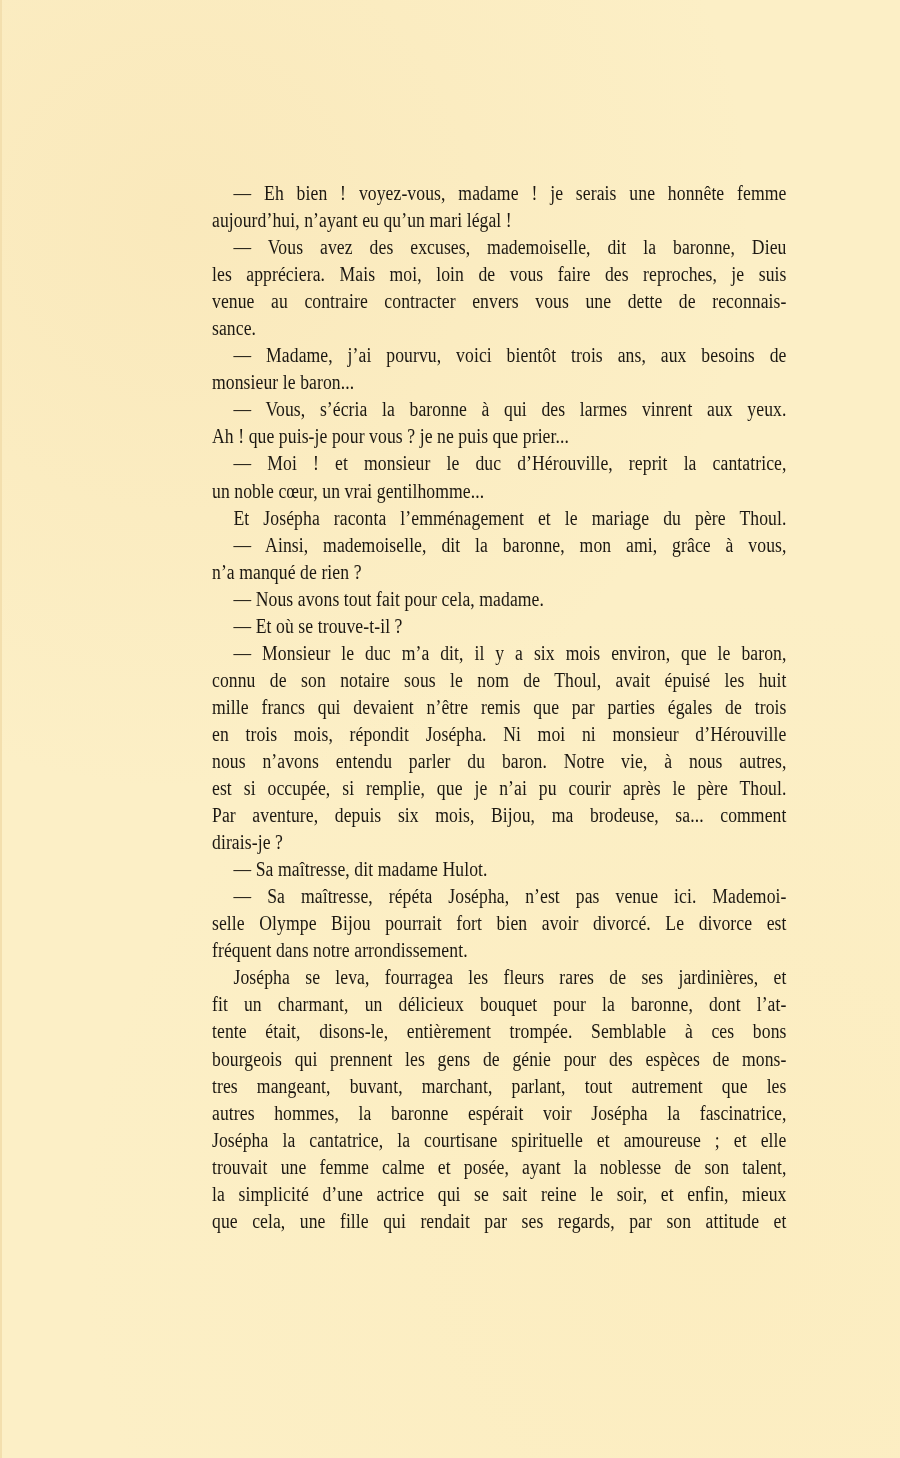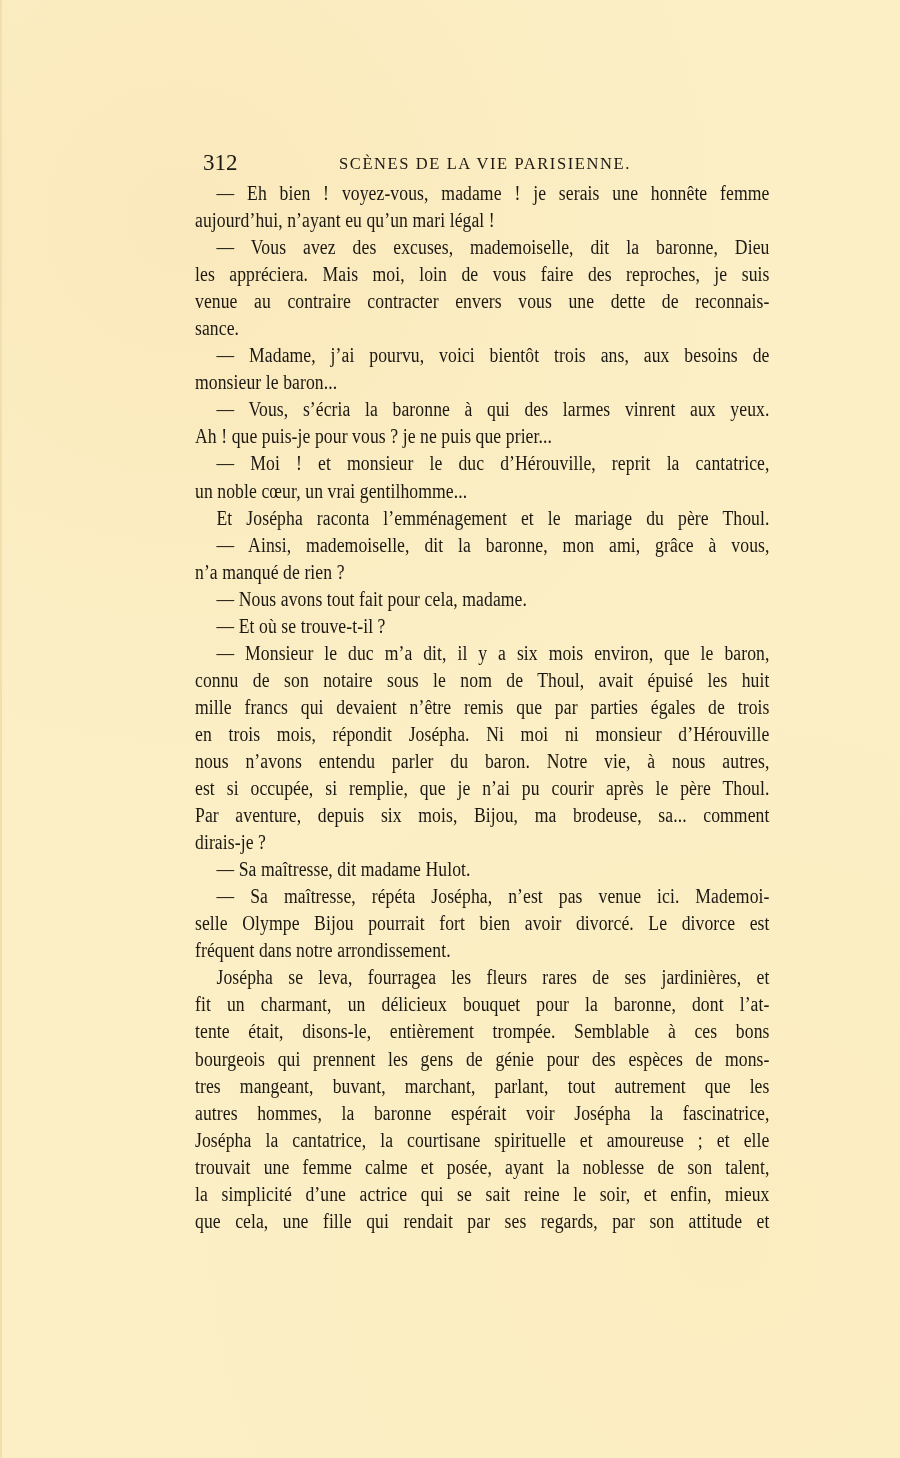--- a/index.html
+++ b/index.html
@@ -47,21 +47,21 @@
   .running-head {
     position: absolute;
     left: 136px;
     top: 4px;
     font-size: 16.5px;
     letter-spacing: 1.6px;
   }
   .body-text {
     position: absolute;
     top: 180px;
-    left: 195px;
+    left: 212px;
     width: 575px;
   }
   .line {
     height: 27.05px;
     line-height: 27.05px;
     font-size: 20.5px;
     white-space: nowrap;
     text-align: justify;
     text-align-last: justify;
     transform: scaleX(0.86);
@@ -71,24 +71,20 @@
   }
   .line.indent { padding-left: 25px; width: 643px; }
   .line.last { text-align-last: left; }
 </style>
 </head>
 <body>
 
 <div class="page">
   <div class="left-edge"></div>
 
-  <div class="header">
-    <span class="page-number">312</span>
-    <span class="running-head">SCÈNES DE LA VIE PARISIENNE.</span>
-  </div>
 
   <div class="body-text" id="body-text">
       <div class="line indent">— Eh bien ! voyez-vous, madame ! je serais une honnête femme</div>
       <div class="line last">aujourd’hui, n’ayant eu qu’un mari légal !</div>
       <div class="line indent">— Vous avez des excuses, mademoiselle, dit la baronne, Dieu</div>
       <div class="line">les appréciera. Mais moi, loin de vous faire des reproches, je suis</div>
       <div class="line">venue au contraire contracter envers vous une dette de reconnais-</div>
       <div class="line last">sance.</div>
       <div class="line indent">— Madame, j’ai pourvu, voici bientôt trois ans, aux besoins de</div>
       <div class="line last">monsieur le baron...</div>

